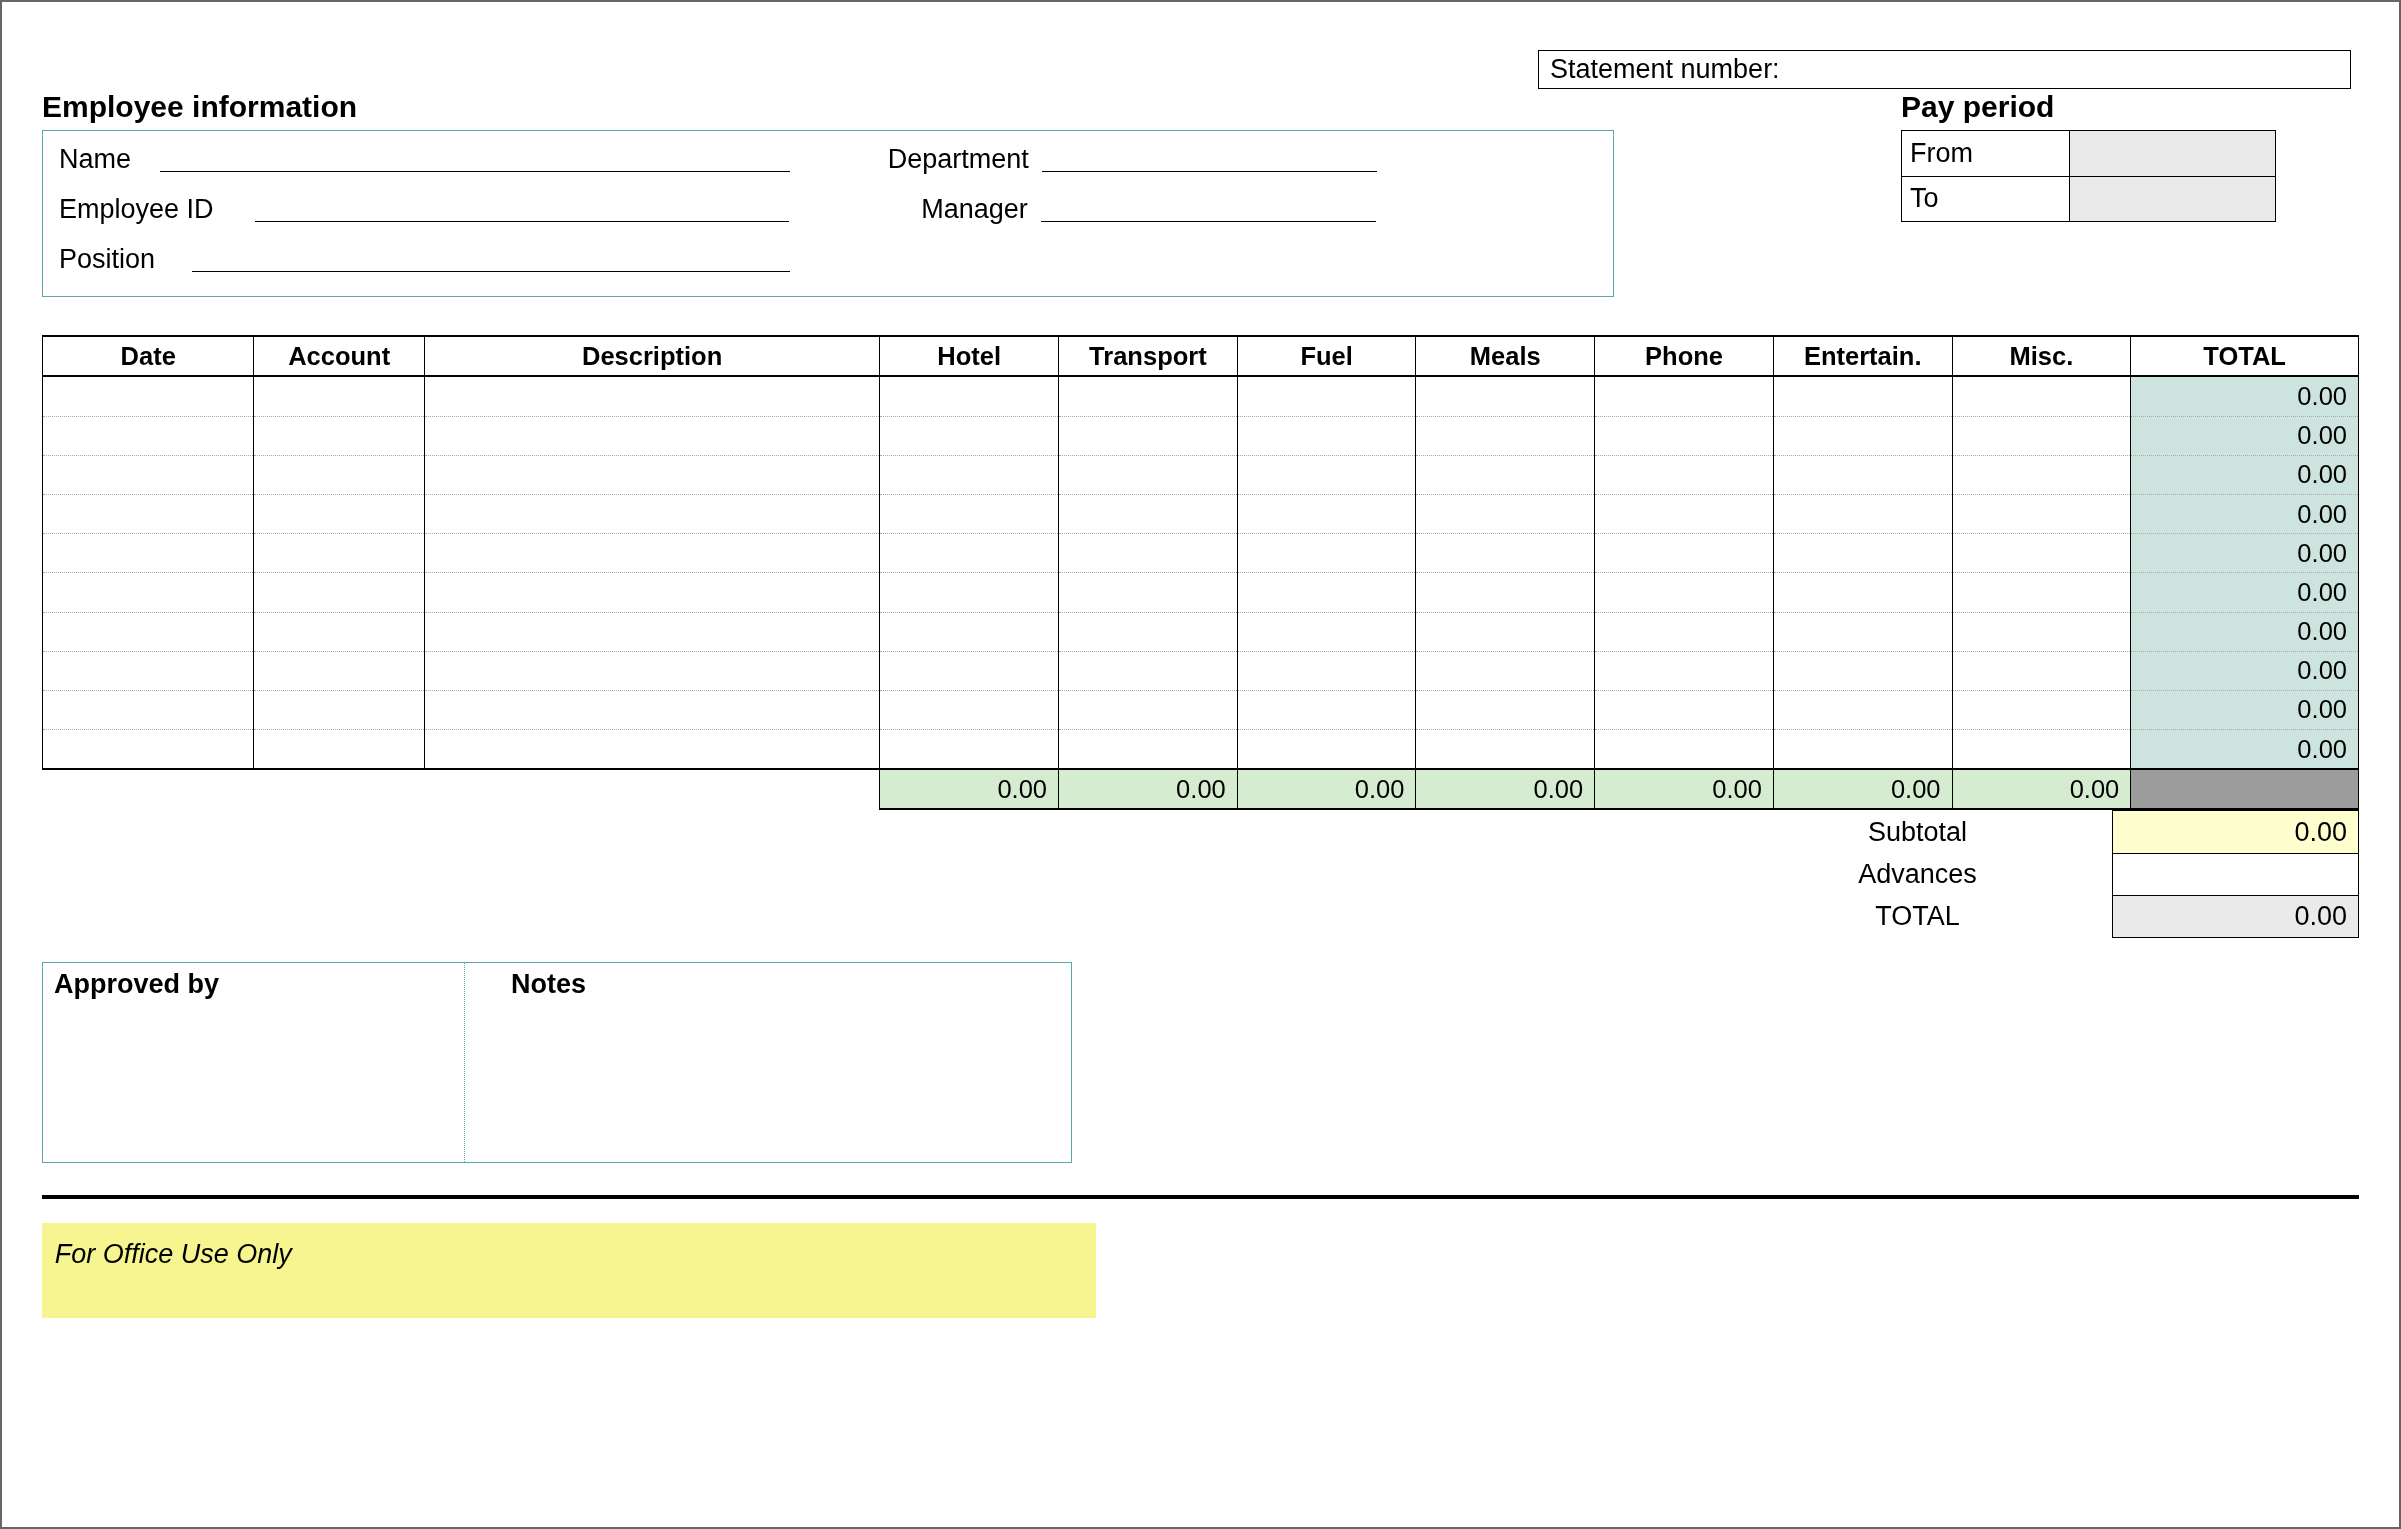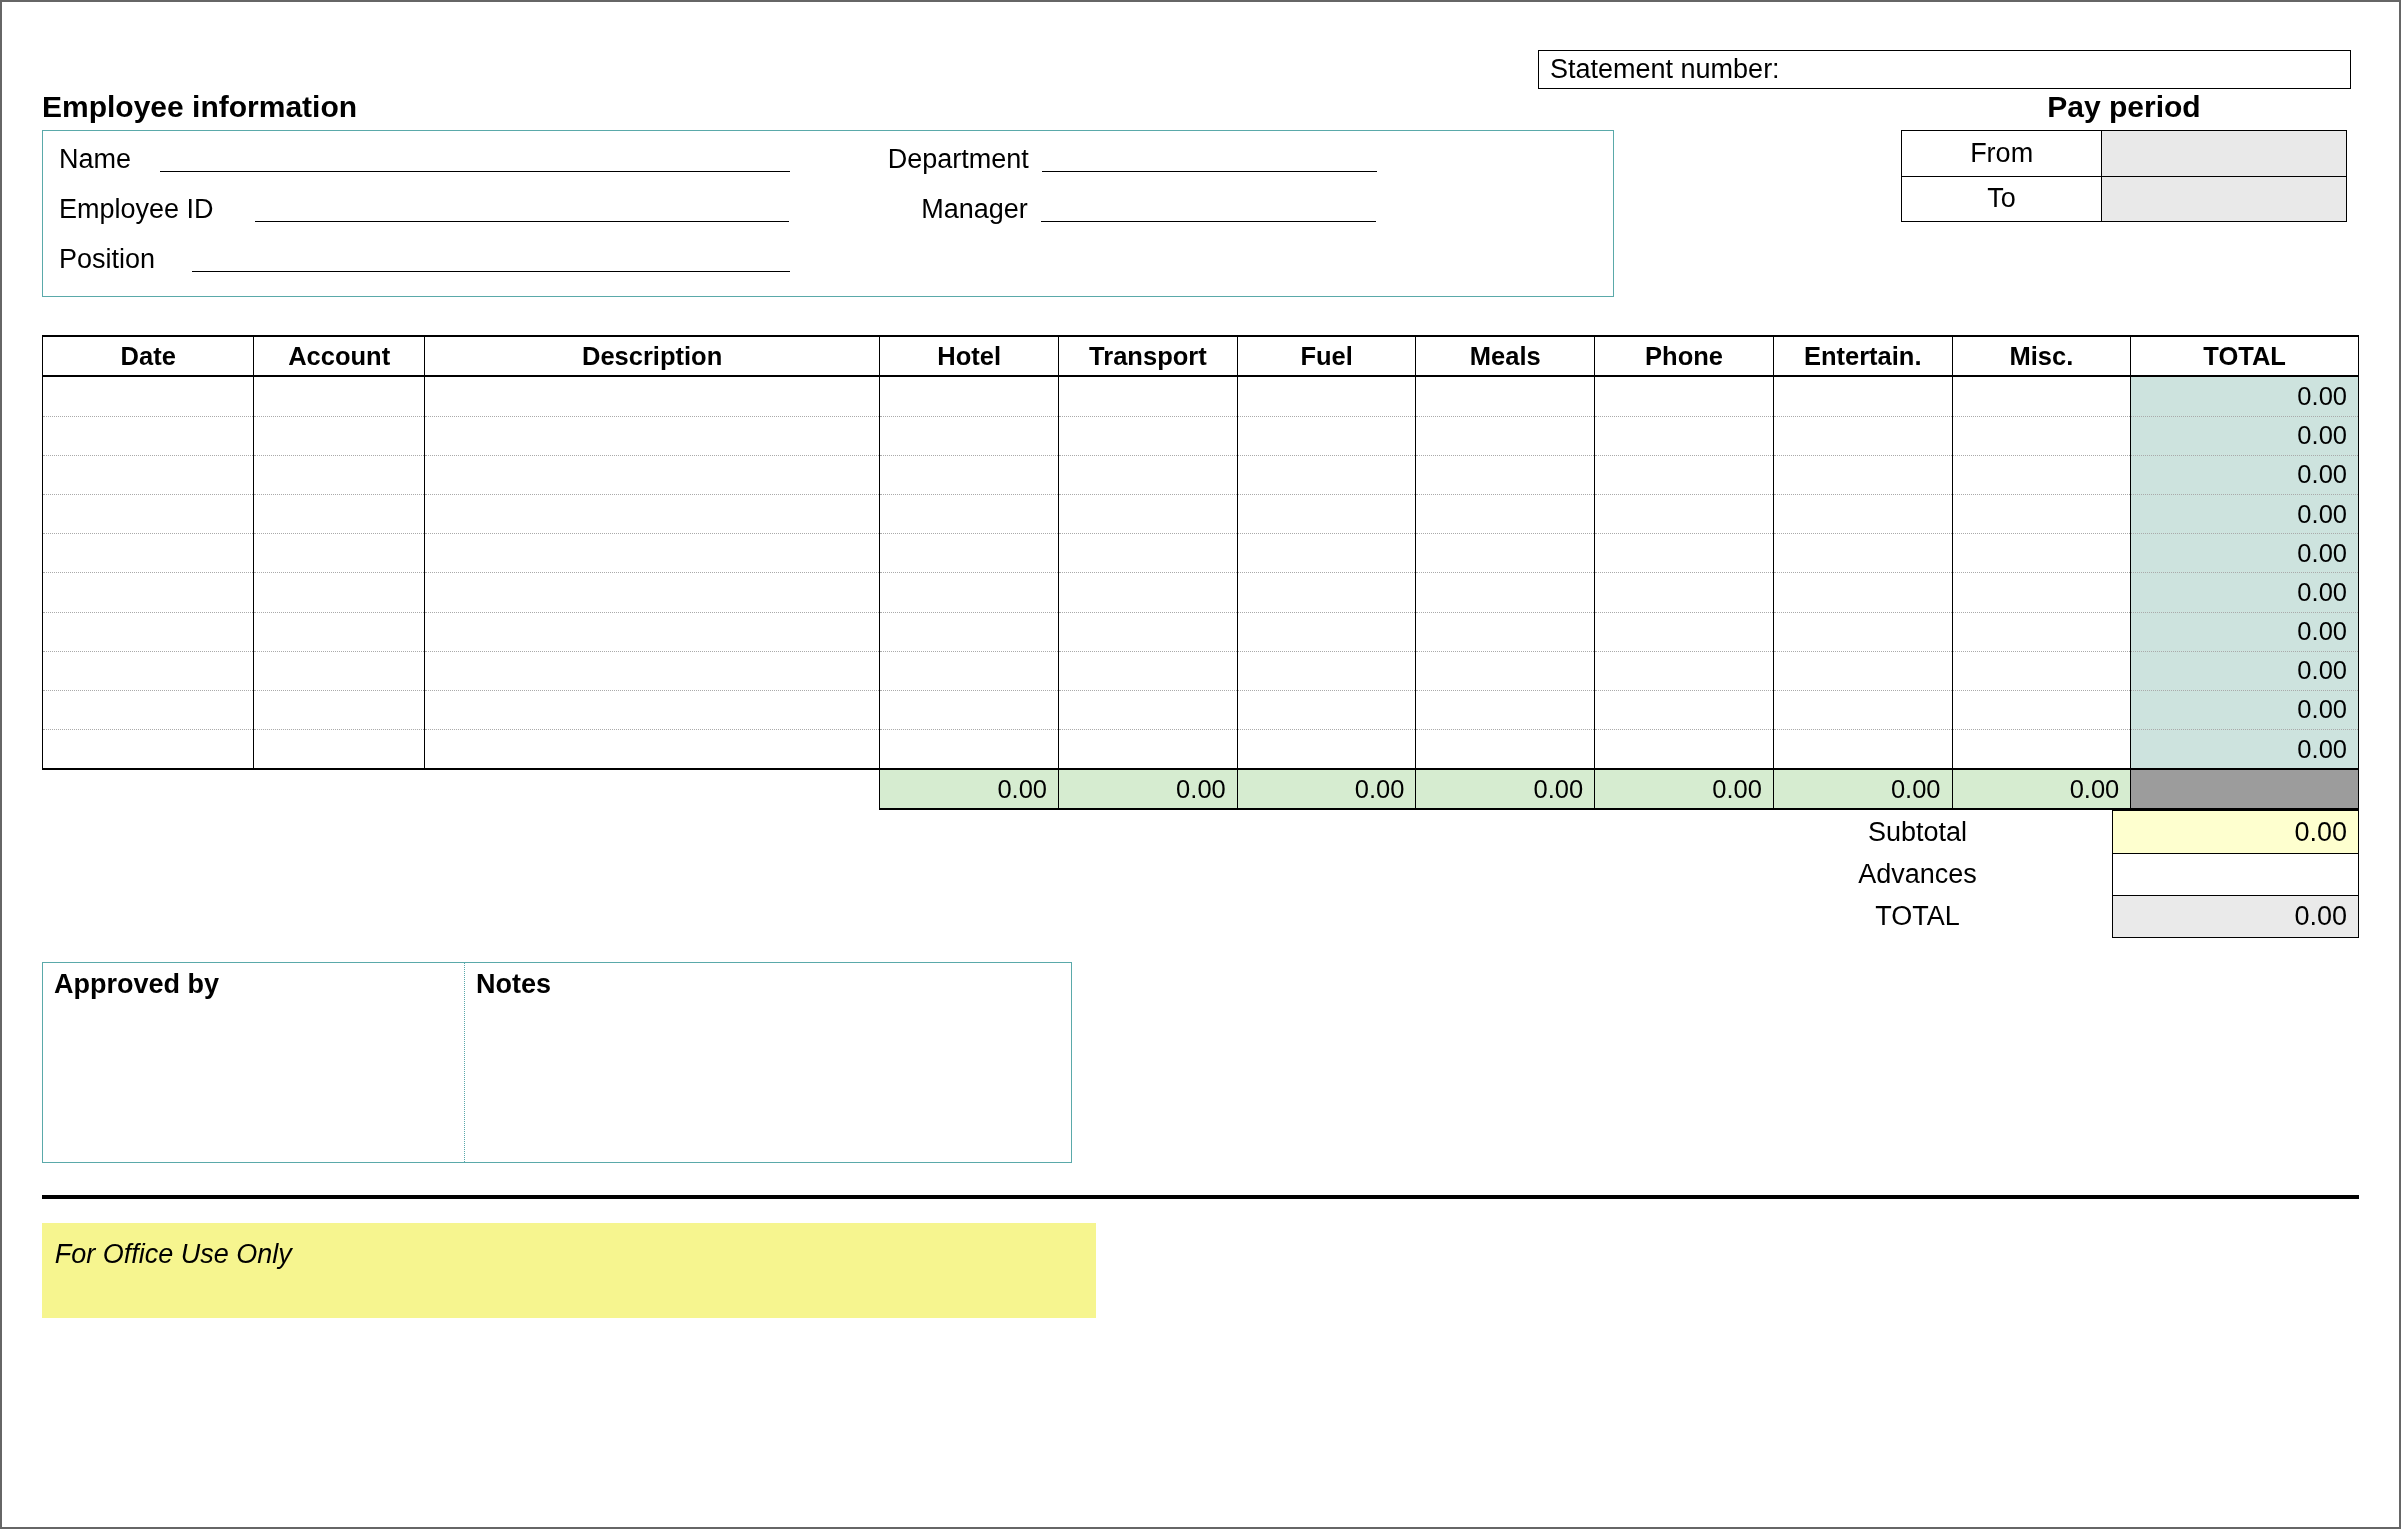--- a/index.html
+++ b/index.html
@@ -61,21 +61,21 @@
   .emp-row1 .emp-line.name-line { width: 630px; margin-right: 72px; }
   .emp-row1 .emp-label.dept { width: 167px; text-align: right; }
   .emp-row1 .emp-line.dept-line { width: 335px; }
   .emp-row2 .emp-label.id { width: 183px; }
   .emp-row2 .emp-line.id-line { width: 534px; margin-right: 72px; }
   .emp-row2 .emp-label.mgr { width: 167px; text-align: right; }
   .emp-row2 .emp-line.mgr-line { width: 335px; }
   .emp-row3 .emp-label.pos { width: 120px; }
   .emp-row3 .emp-line.pos-line { width: 598px; }
 
-  .pp-block { flex: 0 0 auto; width: 446px; text-align: center; }
+  .pp-block { flex: 0 0 auto; width: 375px; }
   .pp-table {
     border-collapse: collapse;
     width: 100%;
     font-size: 27px;
   }
   .pp-table td {
     border: 1.6px solid #000;
     padding: 3.2px 8px;
     height: 38px;
   }
@@ -156,20 +156,21 @@
   .totals-table td.sub  { background: #feffcf; }
   .totals-table td.adv  { background: #ffffff; }
   .totals-table td.tot  { background: #eaeaea; }
 
   .approve-box {
     border: 1.6px solid #5aa9aa;
     width: 1028px;
     height: 199px;
     margin-top: 24px;
     display: flex;
+    gap: 35px;
   }
   .approve-box .col-a {
     width: 399px;
     border-right: 0.8px dotted #5aa9aa;
     padding: 6.4px 11px;
     font-size: 27px;
     font-weight: bold;
   }
   .approve-box .col-b {
     flex: 1;

